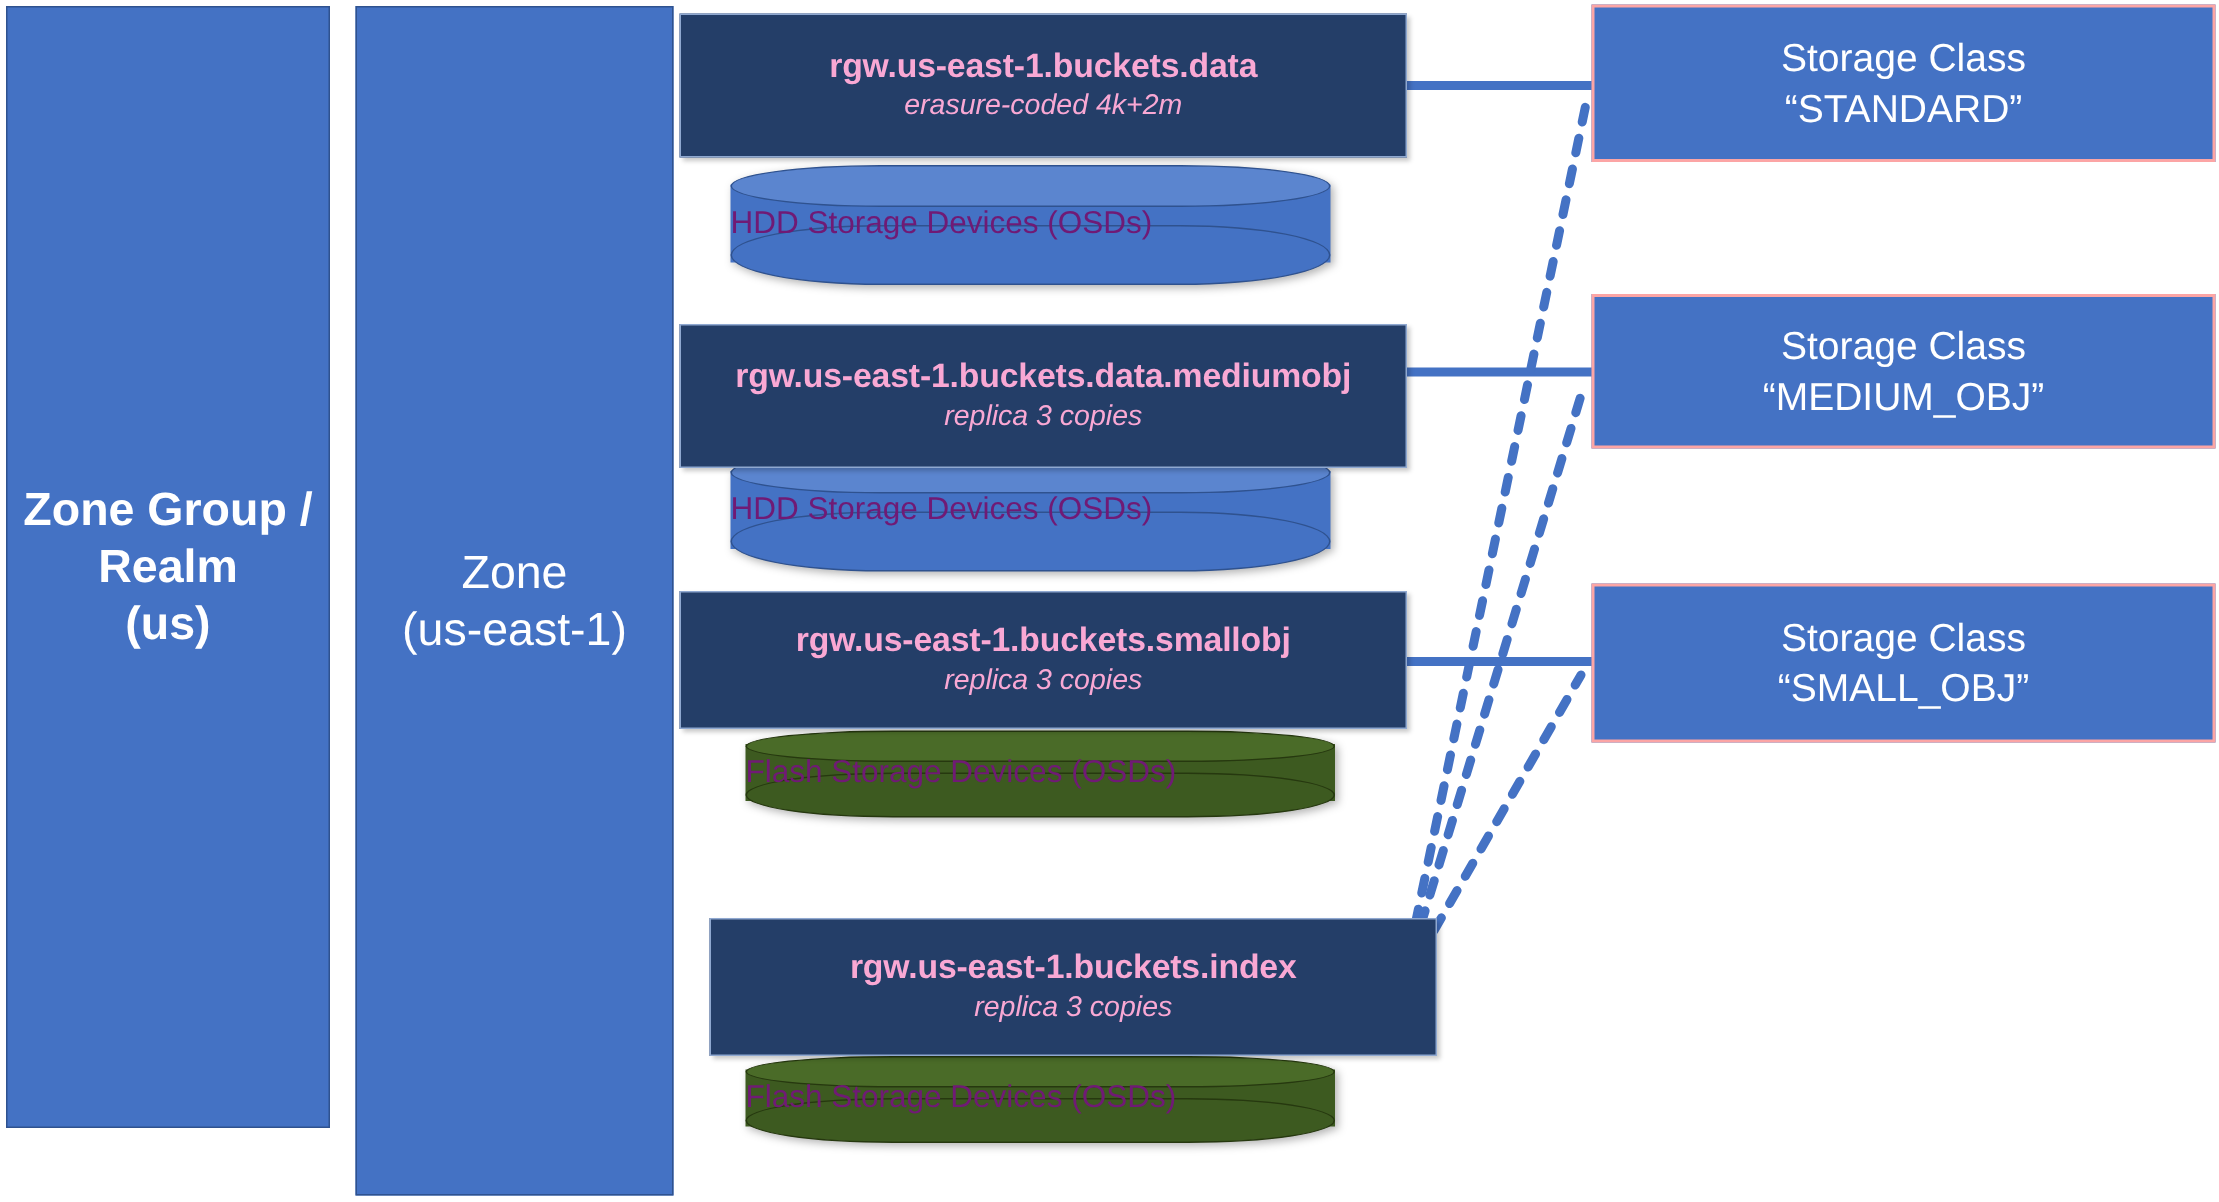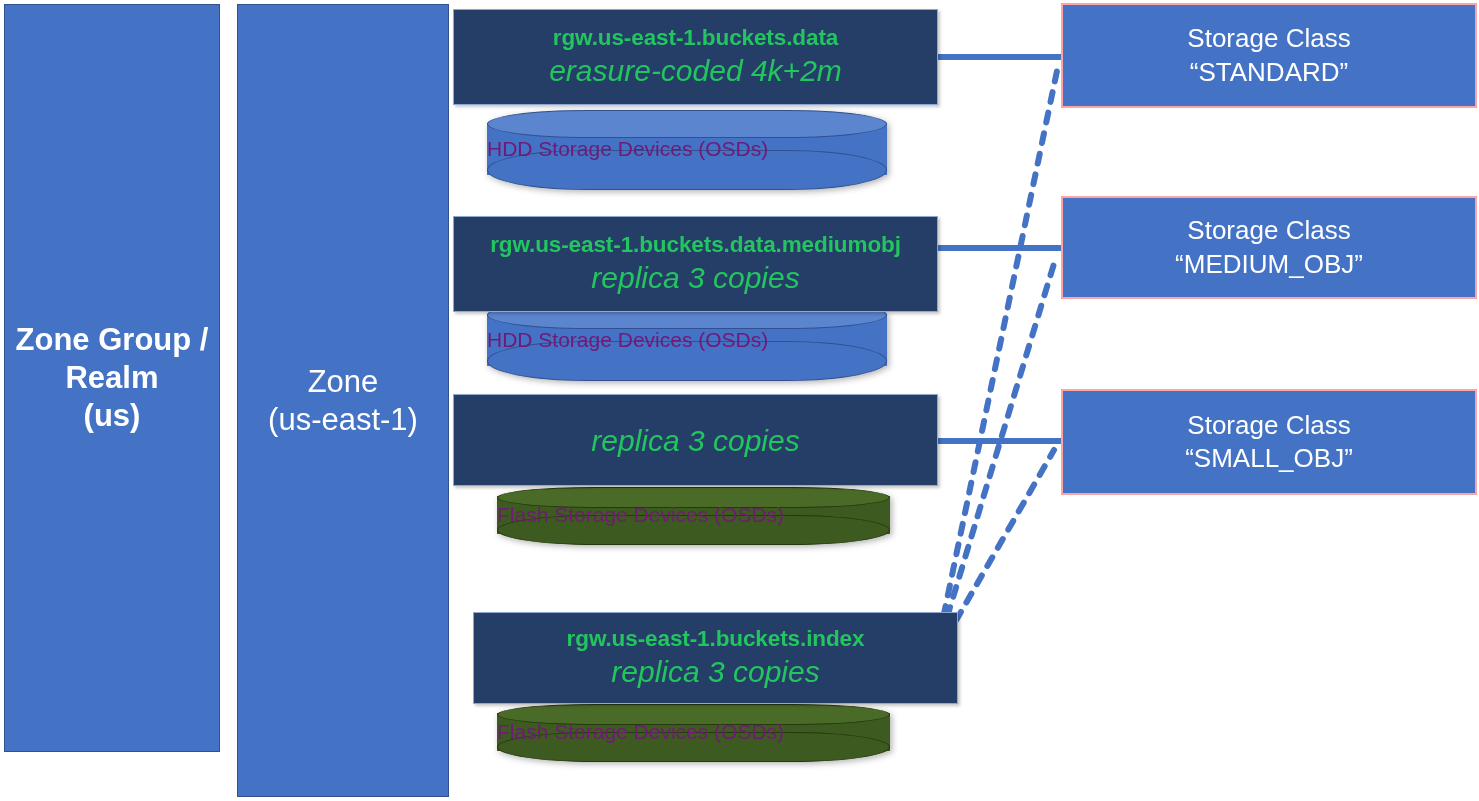--- a/index.html
+++ b/index.html
@@ -55,38 +55,38 @@
     line-height: 1.28;
     white-space: pre-line;
     z-index: 6;
   }
   .sccard .sc-text { display: block; width: 100%; white-space: pre-line; }
 
   
   .poolbox {
     background: #243E68;
     border: 1px solid #8FA8D0;
-    color: #22c55e;
+    color: #f9a8d4;
     display: flex;
     flex-direction: column;
     align-items: center;
     justify-content: center;
     text-align: center;
     z-index: 5;
     box-shadow: 2px 2px 3px rgba(0,0,0,0.22);
   }
   .pool-name {
     font-weight: bold;
     font-size: 22.5px;
     line-height: 1.18;
     letter-spacing: -0.1px;
   }
   .pool-sub {
     font-style: italic;
-    font-size: 30px;
+    font-size: 19px;
     line-height: 1.2;
     margin-top: 2px;
   }
 
   
   .cyl {
     z-index: 2;
     filter: drop-shadow(2px 2px 3px rgba(0,0,0,0.3));
   }
   .cyl .cyl-body {
@@ -181,20 +181,21 @@
     <div class="pool-sub">replica 3 copies</div>
   </div>
   <div class="abs cyl cyl-hdd" style="left:487px; top:301px; width:400px; height:78px;">
     <div class="cyl-body" style="top:13px;  height:52px;"></div>
     <div class="cyl-bottom" style="top:40px;  height:38px;"></div>
     <div class="cyl-top" style="top:0px;   height:26px;"></div>
     <div class="cyl-label" style="top:27px;">HDD Storage Devices (OSDs)</div>
   </div>
 
   <div class="abs poolbox" style="left:453px; top:394px; width:485px; height:92px;">
+    <div class="pool-name">rgw.us-east-1.buckets.smallobj</div>
     <div class="pool-sub">replica 3 copies</div>
   </div>
   <div class="abs cyl cyl-flash" style="left:497px; top:487px; width:393px; height:56px;">
     <div class="cyl-body" style="top:9px;  height:38px;"></div>
     <div class="cyl-bottom" style="top:28px; height:28px;"></div>
     <div class="cyl-top" style="top:0px;  height:19px;"></div>
     <div class="cyl-label" style="top:16px;">Flash Storage Devices (OSDs)</div>
   </div>
 
   <div class="abs poolbox" style="left:473px; top:612px; width:485px; height:92px;">

